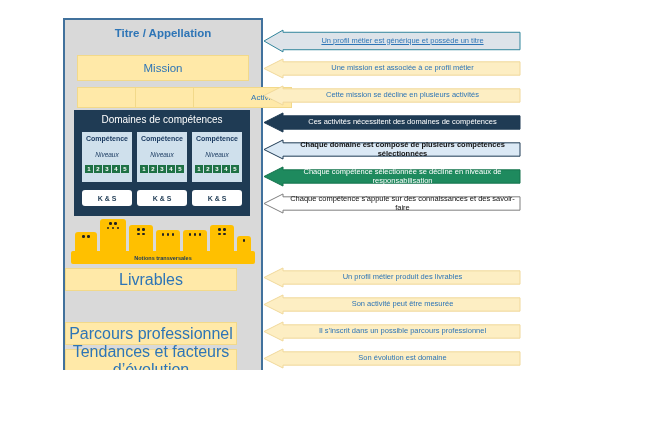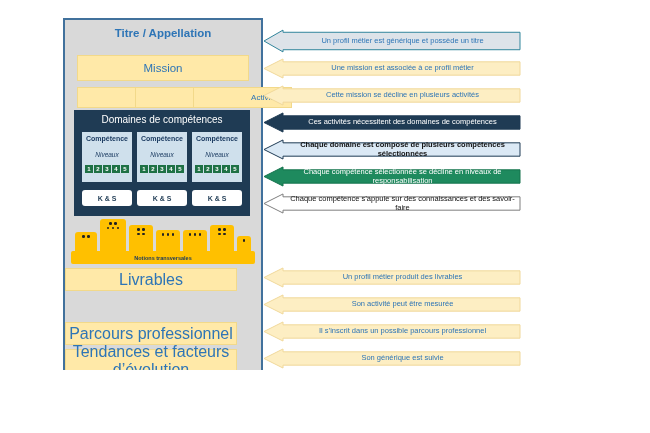--- a/index.html
+++ b/index.html
@@ -50,21 +50,21 @@
   .bb0{top:248px}.bb1{top:275px}.bb2{top:302px}.bb3{top:329px}
 
   
   .arrow{position:absolute;left:263px;width:258px;}
   .arrow svg{position:absolute;left:0;top:0;width:100%;height:100%;}
   .arrow svg polygon{vector-effect:non-scaling-stroke;stroke-width:1;}
   .arrow-label{position:absolute;left:26px;right:5px;top:0;bottom:0;display:flex;
        align-items:center;justify-content:center;text-align:center;
        font-size:7.5px;line-height:1.15;}
   .a-outlined polygon{fill:#dde3e9;stroke:#31859c;stroke-width:2;}
-  .a-outlined .arrow-label{color:#2e75b6;}
+  .a-outlined .arrow-label{color:#2e75b6;text-decoration:underline;}
   .a-cream polygon{fill:#fdeec3;stroke:#f0d89a;}
   .a-cream .arrow-label{color:#2e75b6;}
   .a-navy polygon{fill:#1f3b54;stroke:#1f3b54;}
   .a-navy .arrow-label{color:#fff;}
   .a-lightblue polygon{fill:#dbe9f5;stroke:#1f3b54;}
   .a-lightblue .arrow-label{color:#111;font-weight:bold;}
   .a-green polygon{fill:#1e8a5e;stroke:#15734d;}
   .a-green .arrow-label{color:#fff;}
   .a-white polygon{fill:#fff;stroke:#7f7f7f;}
   .a-white .arrow-label{color:#111;}
@@ -253,16 +253,16 @@
   <div class="arrow a-cream" style="top:321px;height:21px">
     <svg viewBox="0 0 258 22" preserveAspectRatio="none">
         <polygon points="1,11 20,1 20,4 257,4 257,18 20,18 20,21"></polygon>
       </svg>
     <div class="arrow-label">Il s’inscrit dans un possible parcours professionnel</div>
   </div>
   <div class="arrow a-cream" style="top:348px;height:21px">
     <svg viewBox="0 0 258 22" preserveAspectRatio="none">
         <polygon points="1,11 20,1 20,4 257,4 257,18 20,18 20,21"></polygon>
       </svg>
-    <div class="arrow-label">Son générique est suivie</div>
+    <div class="arrow-label">Son évolution est domaine</div>
   </div>
 
 </div>
 
 </body></html>

